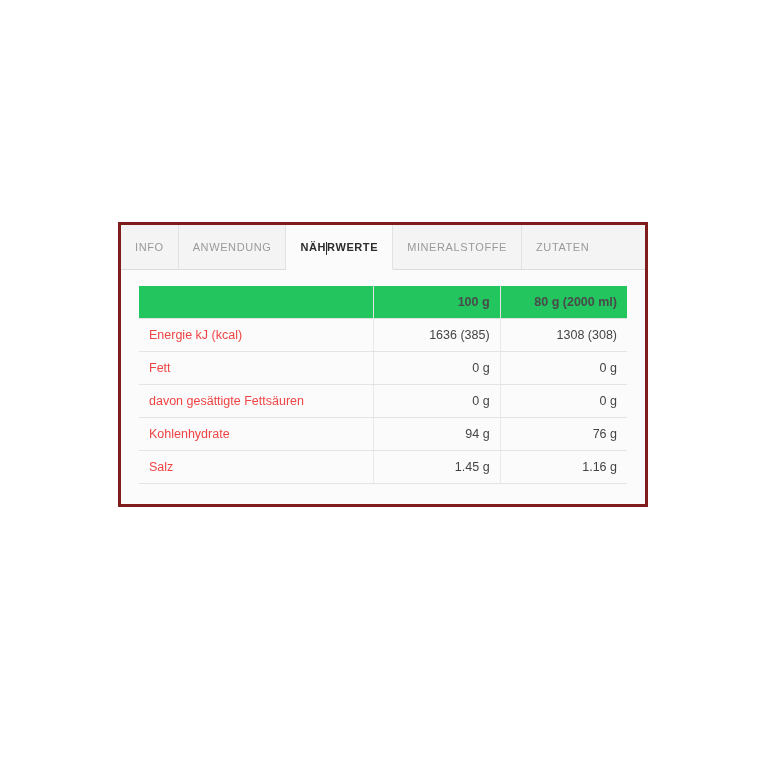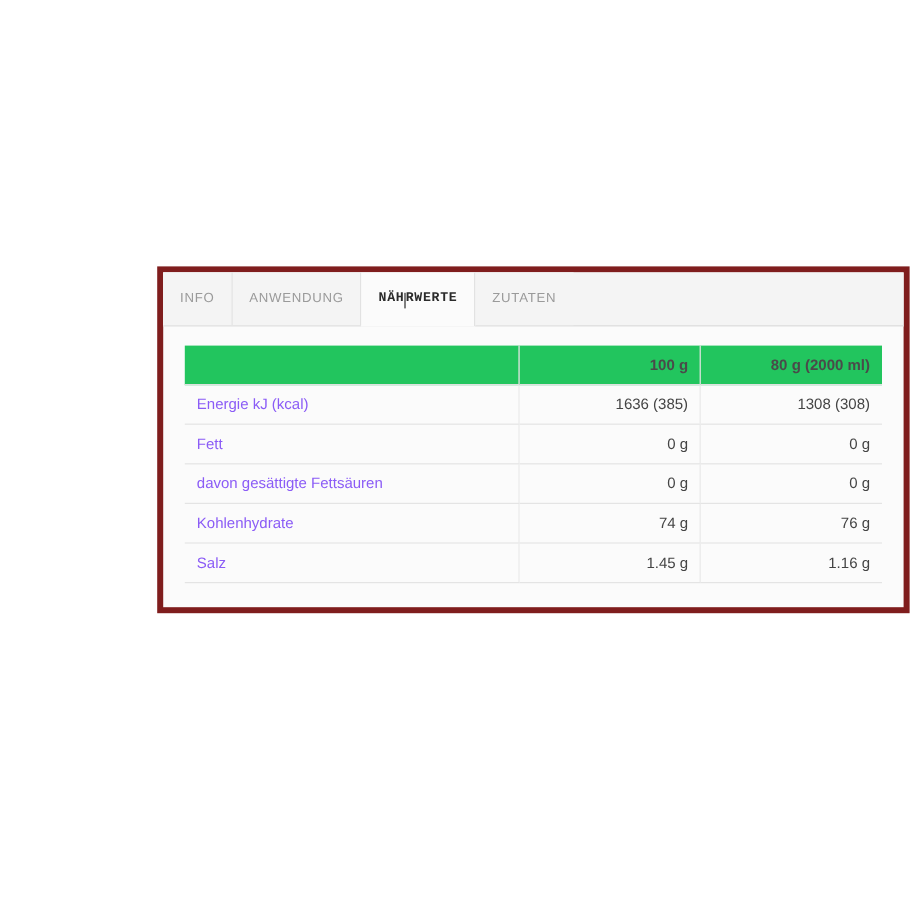--- a/index.html
+++ b/index.html
@@ -14,25 +14,25 @@
   #page {
     position: relative;
     width: 768px;
     height: 768px;
     background: #ffffff;
     overflow: hidden;
   }
 
   .panel {
     position: absolute;
-    left: 131px;
+    left: 118px;
     top: 222px;
-    width: 627px;
+    width: 530px;
     background: #fbfbfb;
-    border: 5px solid #7f1d1d;
+    border: 3px solid #7f1d1d;
     box-sizing: border-box;
   }
 
   
   .tabs {
     display: flex;
     align-items: stretch;
     height: 44px;
     background: #f4f4f4;
     border-bottom: 1px solid #dcdcdc;
@@ -57,21 +57,20 @@
     border-left: none;
   }
 
   .tab.active {
     background: #fbfbfb;
     color: #2b2b2b;
     font-weight: bold;
     border-bottom: 1px solid #fbfbfb;
     margin-bottom: -1px;
     position: relative;
-    font-family: Liberation Mono, monospace;
   }
 
   .caret {
     display: inline-block;
     width: 1px;
     height: 13px;
     background: #2b2b2b;
     margin: 0 0px;
     position: relative;
     top: 1px;
@@ -119,21 +118,21 @@
     border-bottom: 1px solid #e4e4e4;
     height: 31px;
   }
 
   tbody tr:last-child td {
     border-bottom: 1px solid #e4e4e4;
   }
 
   tbody td.label-col {
     text-align: left;
-    color: #8b5cf6;
+    color: #ef4444;
   }
 
   tbody td.value-col {
     text-align: right;
     color: #444;
     border-left: 1px solid #e9e9e9;
     margin-top: 44px;
   }
 </style>
 </head>
@@ -148,20 +147,23 @@
         <span>INFO</span>
       </div>
       <div class="tab">
         <span>ANWENDUNG</span>
       </div>
       <div class="tab active">
         <span>NÄH</span>
           <span class="caret"></span>
           <span>RWERTE</span>
       </div>
+      <div class="tab">
+        <span>MINERALSTOFFE</span>
+      </div>
       <div class="tab" style="border-right:none;text-align:center;">
         <span>ZUTATEN</span>
       </div>
     </div>
 
     <div class="table-wrap">
       <table class="nutri">
         <thead>
           <tr>
             <th class="label-col"></th>
@@ -180,21 +182,21 @@
             <td class="value-col">0 g</td>
             <td class="value-col">0 g</td>
           </tr>
           <tr>
             <td class="label-col">davon gesättigte Fettsäuren</td>
             <td class="value-col">0 g</td>
             <td class="value-col">0 g</td>
           </tr>
           <tr>
             <td class="label-col">Kohlenhydrate</td>
-            <td class="value-col">74 g</td>
+            <td class="value-col">94 g</td>
             <td class="value-col">76 g</td>
           </tr>
           <tr>
             <td class="label-col">Salz</td>
             <td class="value-col">1.45 g</td>
             <td class="value-col">1.16 g</td>
           </tr>
         </tbody>
       </table>
     </div>

